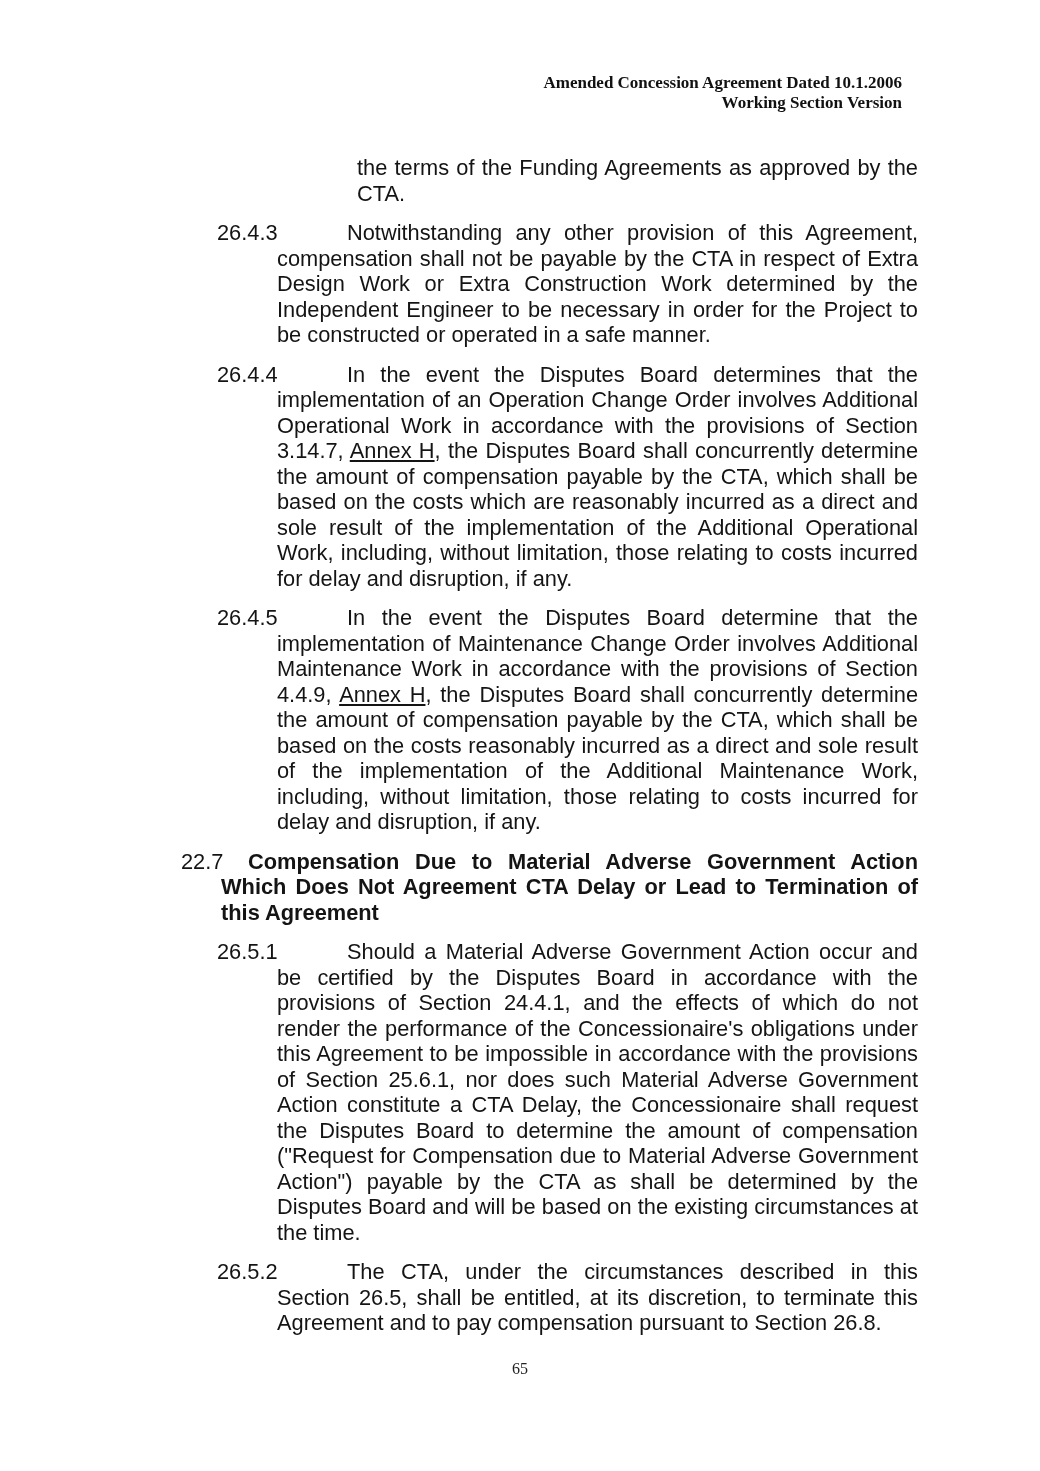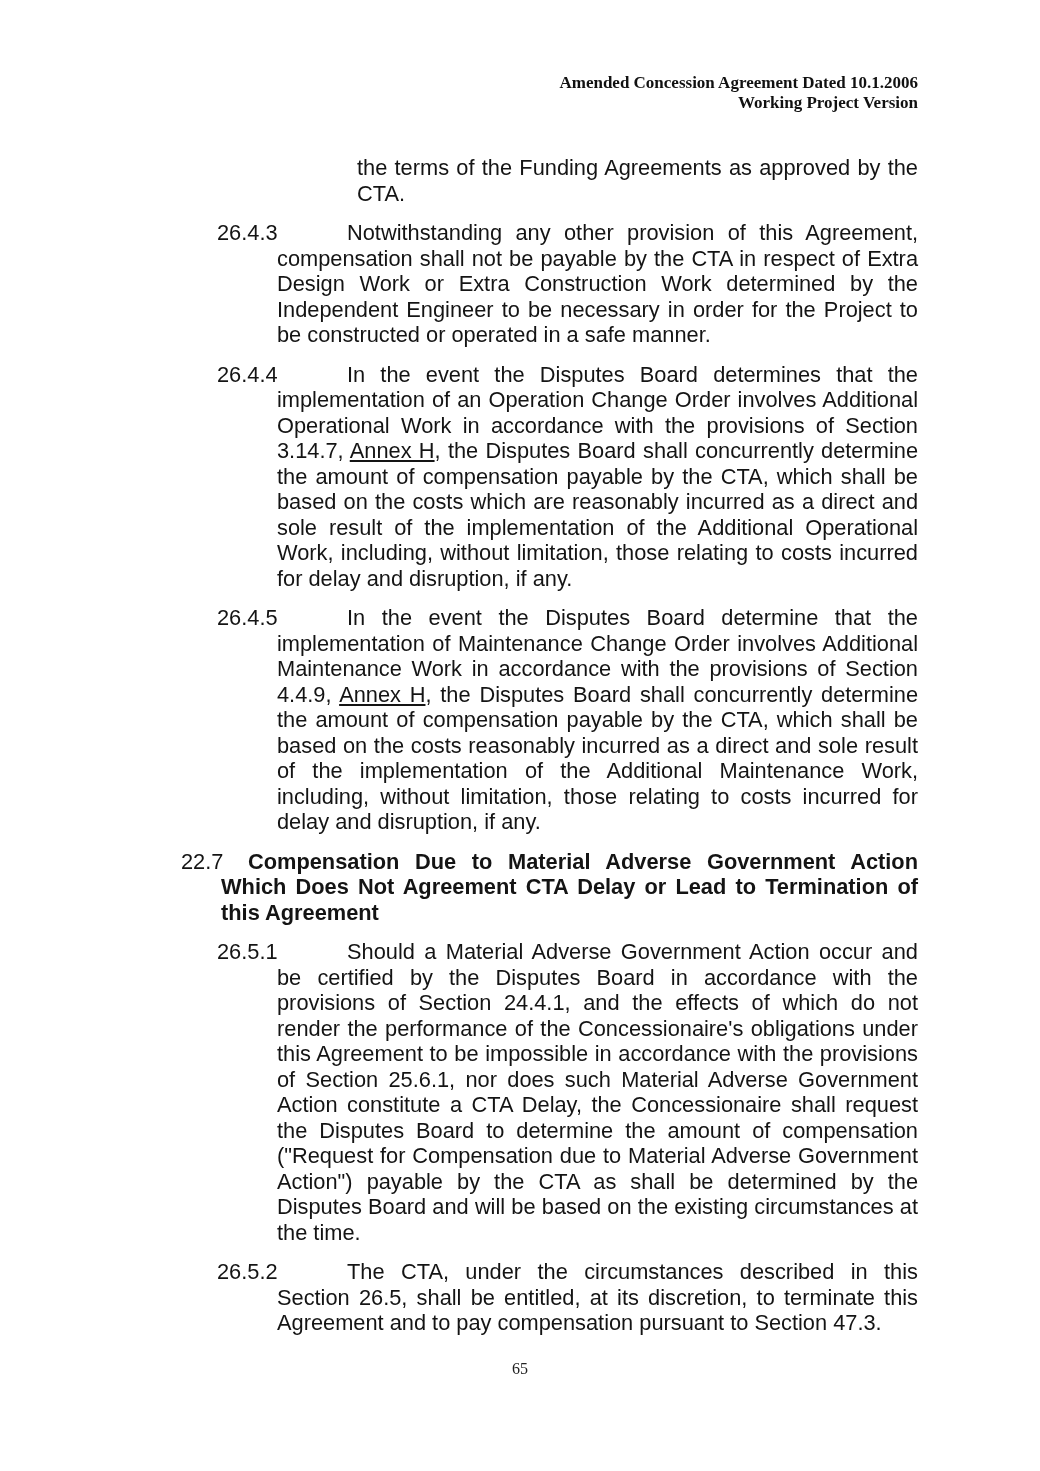--- a/index.html
+++ b/index.html
@@ -15,21 +15,21 @@
     background: #ffffff;
     color: #141414;
     font-family: "Liberation Sans", sans-serif;
     font-size: 21.8px;
     line-height: 25.5px;
     overflow: hidden;
   }
   .header {
     position: absolute;
     top: 73px;
-    right: 122px;
+    right: 138px;
     text-align: right;
     font-family: "Liberation Serif", serif;
     font-weight: bold;
     font-size: 17px;
     line-height: 19.5px;
     color: #111111;
   }
   .content {
     position: absolute;
     top: 137px;
@@ -71,29 +71,29 @@
     font-size: 16px;
     color: #222222;
   }
 </style>
 </head>
 <body>
 
 <div class="page">
   <div class="header">
     <div>Amended Concession Agreement Dated 10.1.2006</div>
-    <div>Working Project Version</div>
+    <div>Working Section Version</div>
   </div>
 
   <div class="content" id="doc-content">
       <div class="para continuation"><span class="txt"><span class="seg">the terms of the Funding Agreements as approved by the CTA.</span></span></div>
       <div class="para body"><span class="num">26.4.3</span><span class="txt"><span class="seg">Notwithstanding any other provision of this Agreement, compensation shall not be payable by the CTA in respect of Extra Design Work or Extra Construction Work determined by the Independent Engineer to be necessary in order for the Project to be constructed or operated in a safe manner.</span></span></div>
       <div class="para body"><span class="num">26.4.4</span><span class="txt"><span class="seg">In the event the Disputes Board determines that the implementation of an Operation Change Order involves Additional Operational Work in accordance with the provisions of Section 3.14.7, </span><span class="seg u">Annex H</span><span class="seg">, the Disputes Board shall concurrently determine the amount of compensation payable by the CTA, which shall be based on the costs which are reasonably incurred as a direct and sole result of the implementation of the Additional Operational Work, including, without limitation, those relating to costs incurred for delay and disruption, if any.</span></span></div>
       <div class="para body"><span class="num">26.4.5</span><span class="txt"><span class="seg">In the event the Disputes Board determine that the implementation of Maintenance Change Order involves Additional Maintenance Work in accordance with the provisions of Section 4.4.9, </span><span class="seg u">Annex H</span><span class="seg">, the Disputes Board shall concurrently determine the amount of compensation payable by the CTA, which shall be based on the costs reasonably incurred as a direct and sole result of the implementation of the Additional Maintenance Work, including, without limitation, those relating to costs incurred for delay and disruption, if any.</span></span></div>
       <div class="para heading"><span class="num">22.7</span><span class="txt"><span class="seg">Compensation Due to Material Adverse Government Action Which Does Not Agreement CTA Delay or Lead to Termination of this Agreement</span></span></div>
       <div class="para body"><span class="num">26.5.1</span><span class="txt"><span class="seg">Should a Material Adverse Government Action occur and be certified by the Disputes Board in accordance with the provisions of Section 24.4.1, and the effects of which do not render the performance of the Concessionaire's obligations under this Agreement to be impossible in accordance with the provisions of Section 25.6.1, nor does such Material Adverse Government Action constitute a CTA Delay, the Concessionaire shall request the Disputes Board to determine the amount of compensation ("Request for Compensation due to Material Adverse Government Action") payable by the CTA as shall be determined by the Disputes Board and will be based on the existing circumstances at the time.</span></span></div>
-      <div class="para body"><span class="num">26.5.2</span><span class="txt"><span class="seg">The CTA, under the circumstances described in this Section 26.5, shall be entitled, at its discretion, to terminate this Agreement and to pay compensation pursuant to Section 47.3.</span></span></div>
+      <div class="para body"><span class="num">26.5.2</span><span class="txt"><span class="seg">The CTA, under the circumstances described in this Section 26.5, shall be entitled, at its discretion, to terminate this Agreement and to pay compensation pursuant to Section 26.8.</span></span></div>
     </div>
 
   <div class="footer">
     <span>65</span>
   </div>
 </div>
 
 </body></html>

